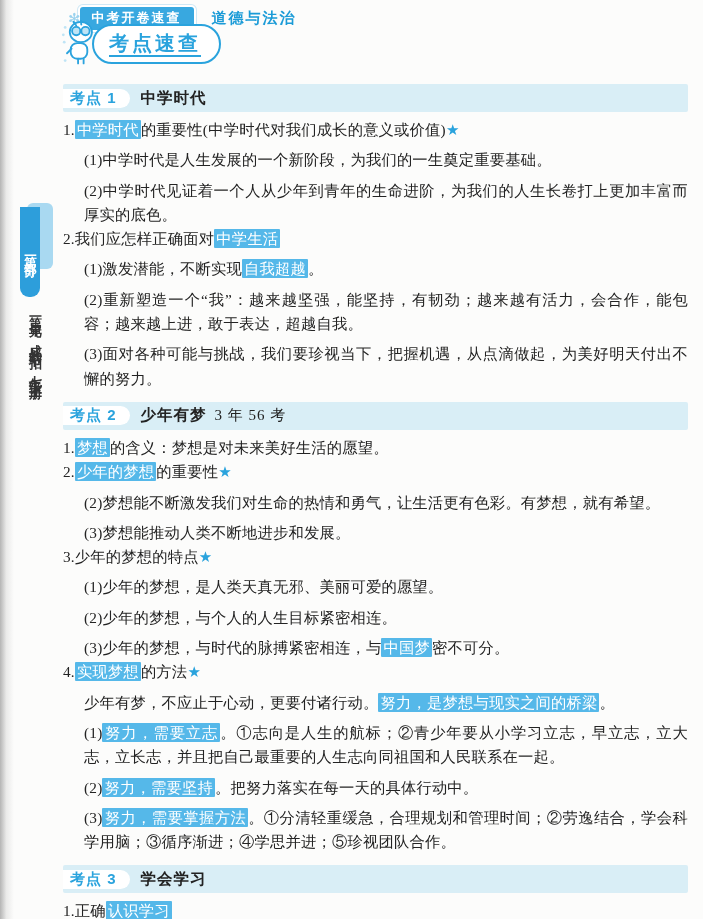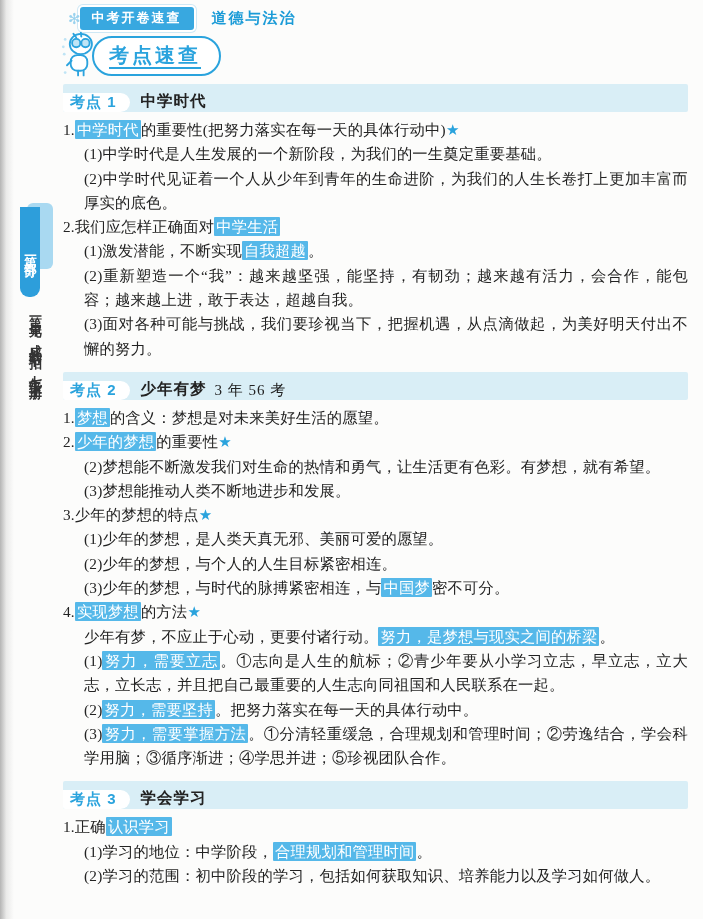--- a/index.html
+++ b/index.html
@@ -30,21 +30,21 @@
     background:#38a8e0;color:#fff;font-family:Liberation Sans, sans-serif;
     font-weight:700;font-size:13px;letter-spacing:2px;
     padding:2px 12px 3px;border-radius:5px;border:2px solid #fff;
     box-shadow:0 0 0 1px #cfe8f5;
   }
   .subject-title{
     margin-left:16px;color:#1b9bd7;font-family:"Liberation Sans",sans-serif;
     font-weight:700;font-size:15px;letter-spacing:2px;
   }
   
-  .title-row{position:absolute;left:60px;top:32px;display:flex;align-items:center;z-index:2;}
+  .title-row{position:absolute;left:60px;top:20px;display:flex;align-items:center;z-index:2;}
   .mascot{width:38px;height:48px;flex:0 0 auto;}
   .title-pill{
     margin-left:-6px;background:#fff;border:2.5px solid var(--accent);
     border-radius:22px;padding:4px 18px 5px 15px;
   }
   .title-pill .inner{
     font-family:"Liberation Sans",sans-serif;font-weight:700;font-size:20px;
     color:var(--accent);letter-spacing:3px;border-bottom:2px solid var(--accent);
     padding-bottom:1px;
   }
@@ -62,42 +62,42 @@
     letter-spacing:3px;display:flex;align-items:center;justify-content:center;
   }
   .unit-label{
     position:absolute;left:26px;top:306px;writing-mode:vertical-rl;text-orientation:upright;
     font-family:"Liberation Sans",sans-serif;font-size:13px;color:#333;
     letter-spacing:3px;font-weight:600;z-index:1;
   }
   
   .main{position:absolute;left:63px;top:84px;width:625px;z-index:2;}
   .section-bar{
-    display:flex;align-items:flex-end;height:28px;background:var(--bar-bg);
+    display:flex;align-items:center;height:28px;background:var(--bar-bg);
     border-radius:2px;margin:11px 0 6px;overflow:hidden;
   }
   .section-bar:first-child{margin-top:0;}
   .kp-badge{
     background:#fff;color:var(--accent);font-family:"Liberation Sans",sans-serif;
     font-weight:700;font-size:15px;padding:0 13px 0 7px;
     border-radius:0 15px 15px 0;display:flex;align-items:center;letter-spacing:1px;
   }
   .kp-title{
     font-family:"Liberation Sans",sans-serif;font-weight:700;font-size:15.5px;
     color:#222;display:flex;align-items:center;margin-left:11px;letter-spacing:1px;
   }
   .kp-note{
     font-family:"Liberation Serif",serif;font-size:15px;color:#222;
     display:flex;align-items:center;margin-left:8px;letter-spacing:1px;
   }
   .line{
     margin:0;font-size:15.3px;line-height:24.3px;color:var(--body-text);
     text-align:justify;letter-spacing:.2px;
   }
-  .p-sub{padding-left:21px;}
+  .p-sub{padding-left:21px;margin-top:6px;}
   .hl{
     background:var(--highlight-bg);color:var(--highlight-text);
     padding:1px 2px;border-radius:1px;-webkit-box-decoration-break:clone;box-decoration-break:clone;
   }
   .star{color:var(--accent);font-size:15px;font-family:"DejaVu Sans",sans-serif;}
 </style>
 </head>
 <body>
 
 <div class="page">
@@ -137,21 +137,21 @@
     <span class="tab-light"></span>
     <span class="tab-dark">第一部分</span>
   </div>
   <div class="unit-label">第一单元　成长的节拍　七年级上册</div>
 
   <main class="main" id="sections">
       <div class="section-bar">
         <span class="kp-badge">考点 1</span>
         <span class="kp-title">中学时代</span>
       </div>
-      <p class="line p-item"><span>1.</span><span class="hl">中学时代</span><span>的重要性(把努力落实在每一天的具体行动中)</span><span class="star">★</span></p>
+      <p class="line p-item"><span>1.</span><span class="hl">中学时代</span><span>的重要性(中学时代对我们成长的意义或价值)</span><span class="star">★</span></p>
       <p class="line p-sub"><span>(1)中学时代是人生发展的一个新阶段，为我们的一生奠定重要基础。</span></p>
       <p class="line p-sub"><span>(2)中学时代见证着一个人从少年到青年的生命进阶，为我们的人生长卷打上更加丰富而厚实的底色。</span></p>
       <p class="line p-item"><span>2.我们应怎样正确面对</span><span class="hl">中学生活</span></p>
       <p class="line p-sub"><span>(1)激发潜能，不断实现</span><span class="hl">自我超越</span><span>。</span></p>
       <p class="line p-sub"><span>(2)重新塑造一个“我”：越来越坚强，能坚持，有韧劲；越来越有活力，会合作，能包容；越来越上进，敢于表达，超越自我。</span></p>
       <p class="line p-sub"><span>(3)面对各种可能与挑战，我们要珍视当下，把握机遇，从点滴做起，为美好明天付出不懈的努力。</span></p>
       <div class="section-bar">
         <span class="kp-badge">考点 2</span>
         <span class="kp-title">少年有梦</span>
         <span class="kp-note">3 年 56 考</span>

